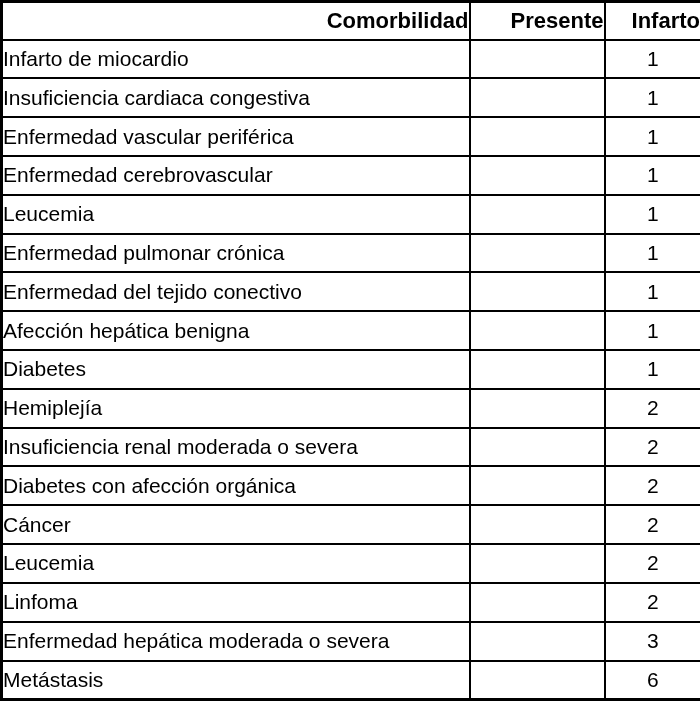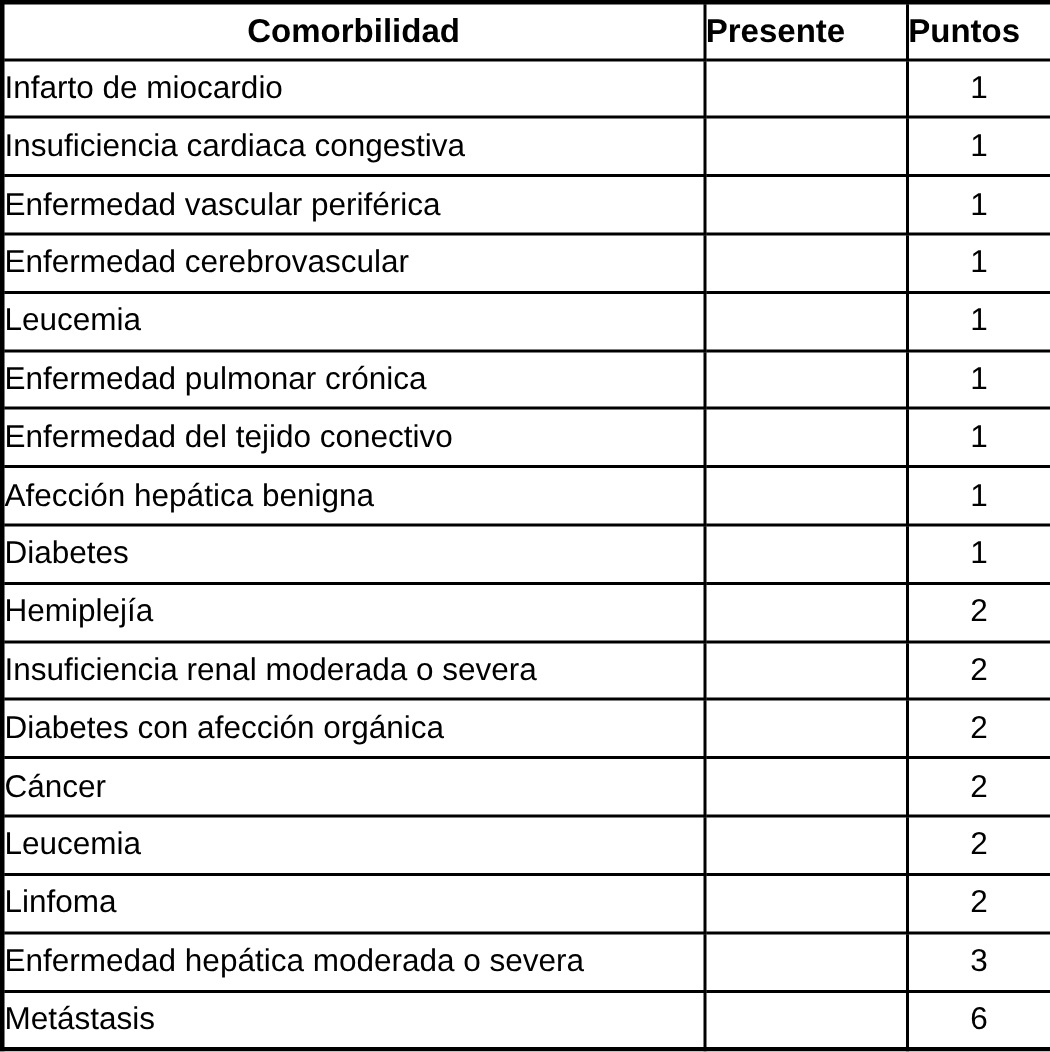--- a/index.html
+++ b/index.html
@@ -31,28 +31,28 @@
   table.comorbidity-table td {
     border: 2px solid #000000;
     padding: 0;
     overflow: hidden;
     white-space: nowrap;
   }
   thead tr { height: 38px; }
   tbody tr { height: 34px; margin-left: 20px; }
 
   th.head-comorbidity {
-    text-align: center;
+    text-align: right;
     padding-left: 9px;
     font-weight: bold;
     font-size: 22px;
   }
   th.head-present,
   th.head-points {
-    text-align: left;
+    text-align: right;
     font-weight: bold;
     font-size: 22px;
   }
   td.cell-comorbidity {
     text-align: left;
     padding-left: 12px;
     font-weight: normal;
   }
   td.cell-present {
     text-align: center;
@@ -69,21 +69,21 @@
   <table class="comorbidity-table">
     <colgroup>
       <col class="col-comorbidity">
       <col class="col-present">
       <col class="col-points">
     </colgroup>
     <thead>
       <tr>
         <th class="head-comorbidity">Comorbilidad</th>
         <th class="head-present">Presente</th>
-        <th class="head-points">Puntos</th>
+        <th class="head-points">Infarto</th>
       </tr>
     </thead>
     <tbody>
   <tr>
     <td class="cell-comorbidity">Infarto de miocardio</td>
     <td class="cell-present"></td>
     <td class="cell-points">1</td>
   </tr>
 
   <tr>

